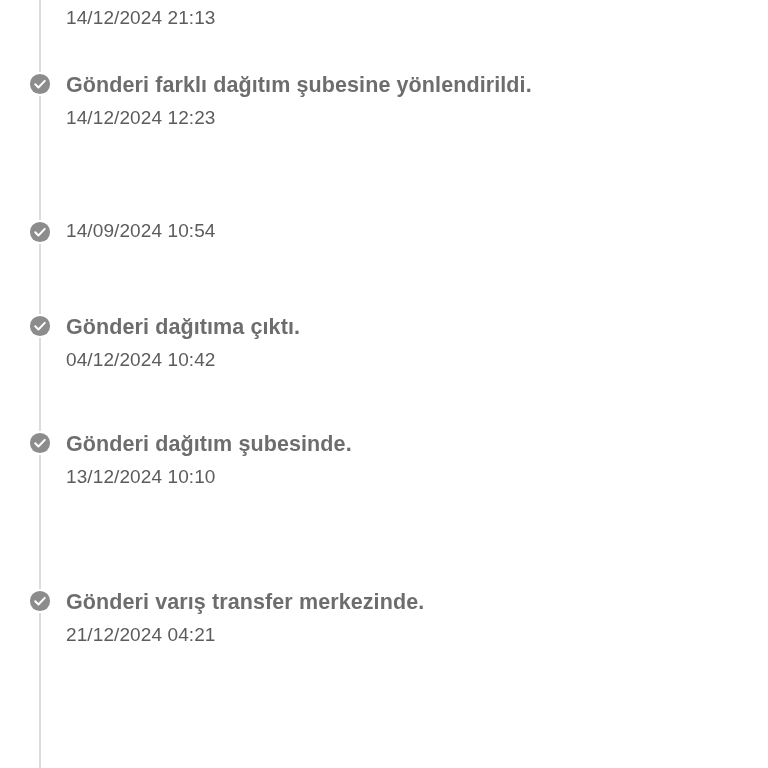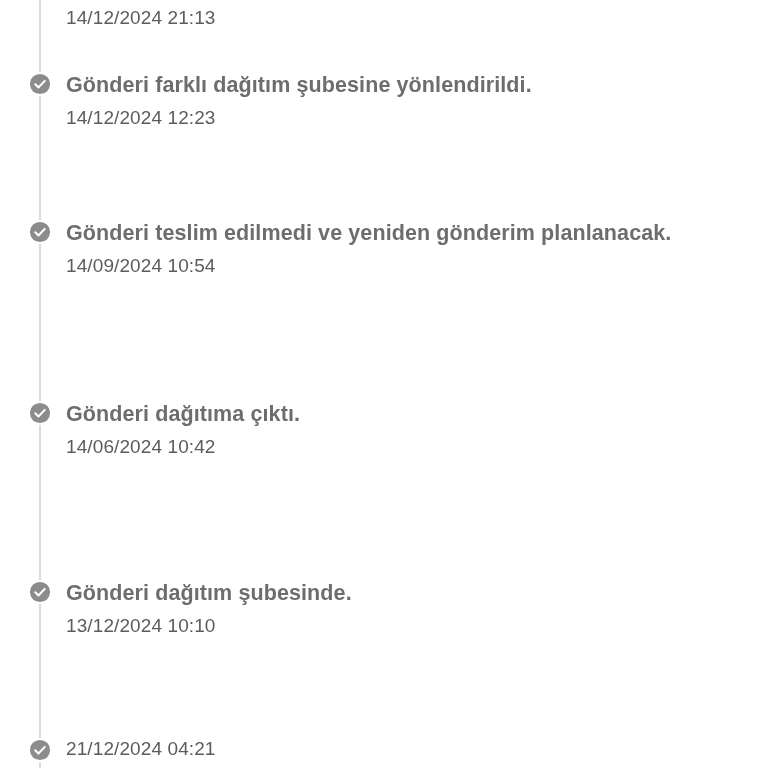--- a/index.html
+++ b/index.html
@@ -78,22 +78,22 @@
     letter-spacing: 0.1px;
     margin: 0;
   }
 
   
   .evt-partial { padding-top: 0; }
   .evt-partial .event-time { line-height: 36px; }
 
   .evt-0 { margin-top: 32px; }
   .evt-1 { margin-top: 83px; }
-  .evt-2 { margin-top: 116px; }
-  .evt-3 { margin-top: 114px; }
+  .evt-2 { margin-top: 64px; }
+  .evt-3 { margin-top: 52px; }
   .evt-4 { margin-top: 93px; }
 
   .event-marker.m0 { top: 4px; }
   .event-marker.m1 { top: 4px; }
   .event-marker.m2 { top: 4px; }
   .event-marker.m3 { top: 4px; }
   .event-marker.m4 { top: 4px; }
 </style>
 </head>
 <body>
@@ -119,50 +119,50 @@
       <div class="event-time">14/12/2024 12:23</div>
     </div>
 
     <div class="event evt-1">
       <span class="event-marker m1">
         <svg width="22" height="22" viewBox="0 0 24 24" aria-hidden="true">
           <circle cx="12" cy="12" r="11" fill="#8c8c8c"></circle>
           <path d="M6.8 12.3 L10.3 15.8 L17.2 8.6" fill="none" stroke="#ffffff" stroke-width="2.2" stroke-linecap="round" stroke-linejoin="round"></path>
         </svg>
       </span>
-      <div class="event-title">Gönderi teslim edilmedi ve yeniden gönderim planlanacak.</div>
       <div class="event-time">14/09/2024 10:54</div>
     </div>
 
     <div class="event evt-2">
       <span class="event-marker m2">
         <svg width="22" height="22" viewBox="0 0 24 24" aria-hidden="true">
           <circle cx="12" cy="12" r="11" fill="#8c8c8c"></circle>
           <path d="M6.8 12.3 L10.3 15.8 L17.2 8.6" fill="none" stroke="#ffffff" stroke-width="2.2" stroke-linecap="round" stroke-linejoin="round"></path>
         </svg>
       </span>
       <div class="event-title">Gönderi dağıtıma çıktı.</div>
-      <div class="event-time">14/06/2024 10:42</div>
+      <div class="event-time">04/12/2024 10:42</div>
     </div>
 
     <div class="event evt-3">
       <span class="event-marker m3">
         <svg width="22" height="22" viewBox="0 0 24 24" aria-hidden="true">
           <circle cx="12" cy="12" r="11" fill="#8c8c8c"></circle>
           <path d="M6.8 12.3 L10.3 15.8 L17.2 8.6" fill="none" stroke="#ffffff" stroke-width="2.2" stroke-linecap="round" stroke-linejoin="round"></path>
         </svg>
       </span>
       <div class="event-title">Gönderi dağıtım şubesinde.</div>
       <div class="event-time">13/12/2024 10:10</div>
     </div>
 
     <div class="event evt-4">
       <span class="event-marker m4">
         <svg width="22" height="22" viewBox="0 0 24 24" aria-hidden="true">
           <circle cx="12" cy="12" r="11" fill="#8c8c8c"></circle>
           <path d="M6.8 12.3 L10.3 15.8 L17.2 8.6" fill="none" stroke="#ffffff" stroke-width="2.2" stroke-linecap="round" stroke-linejoin="round"></path>
         </svg>
       </span>
+      <div class="event-title">Gönderi varış transfer merkezinde.</div>
       <div class="event-time">21/12/2024 04:21</div>
     </div>
 
   </div>
 </div>
 
 </body></html>

